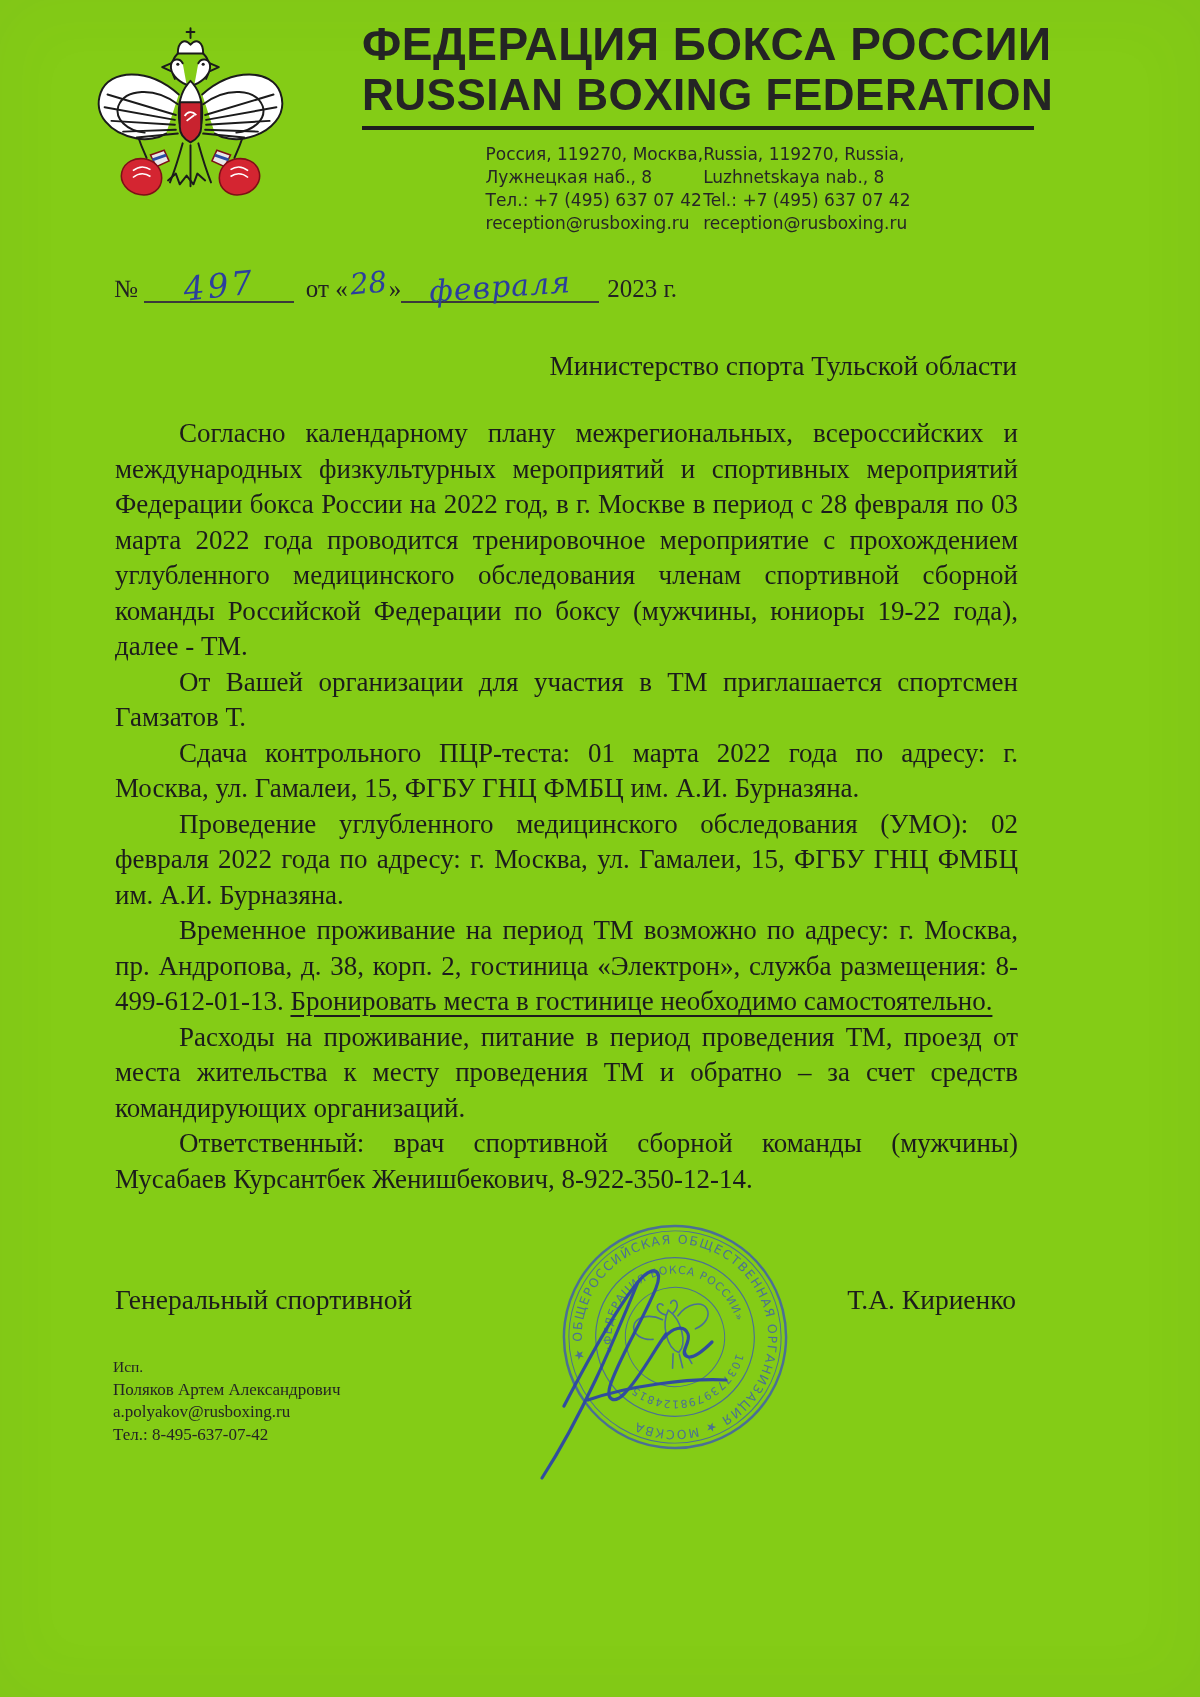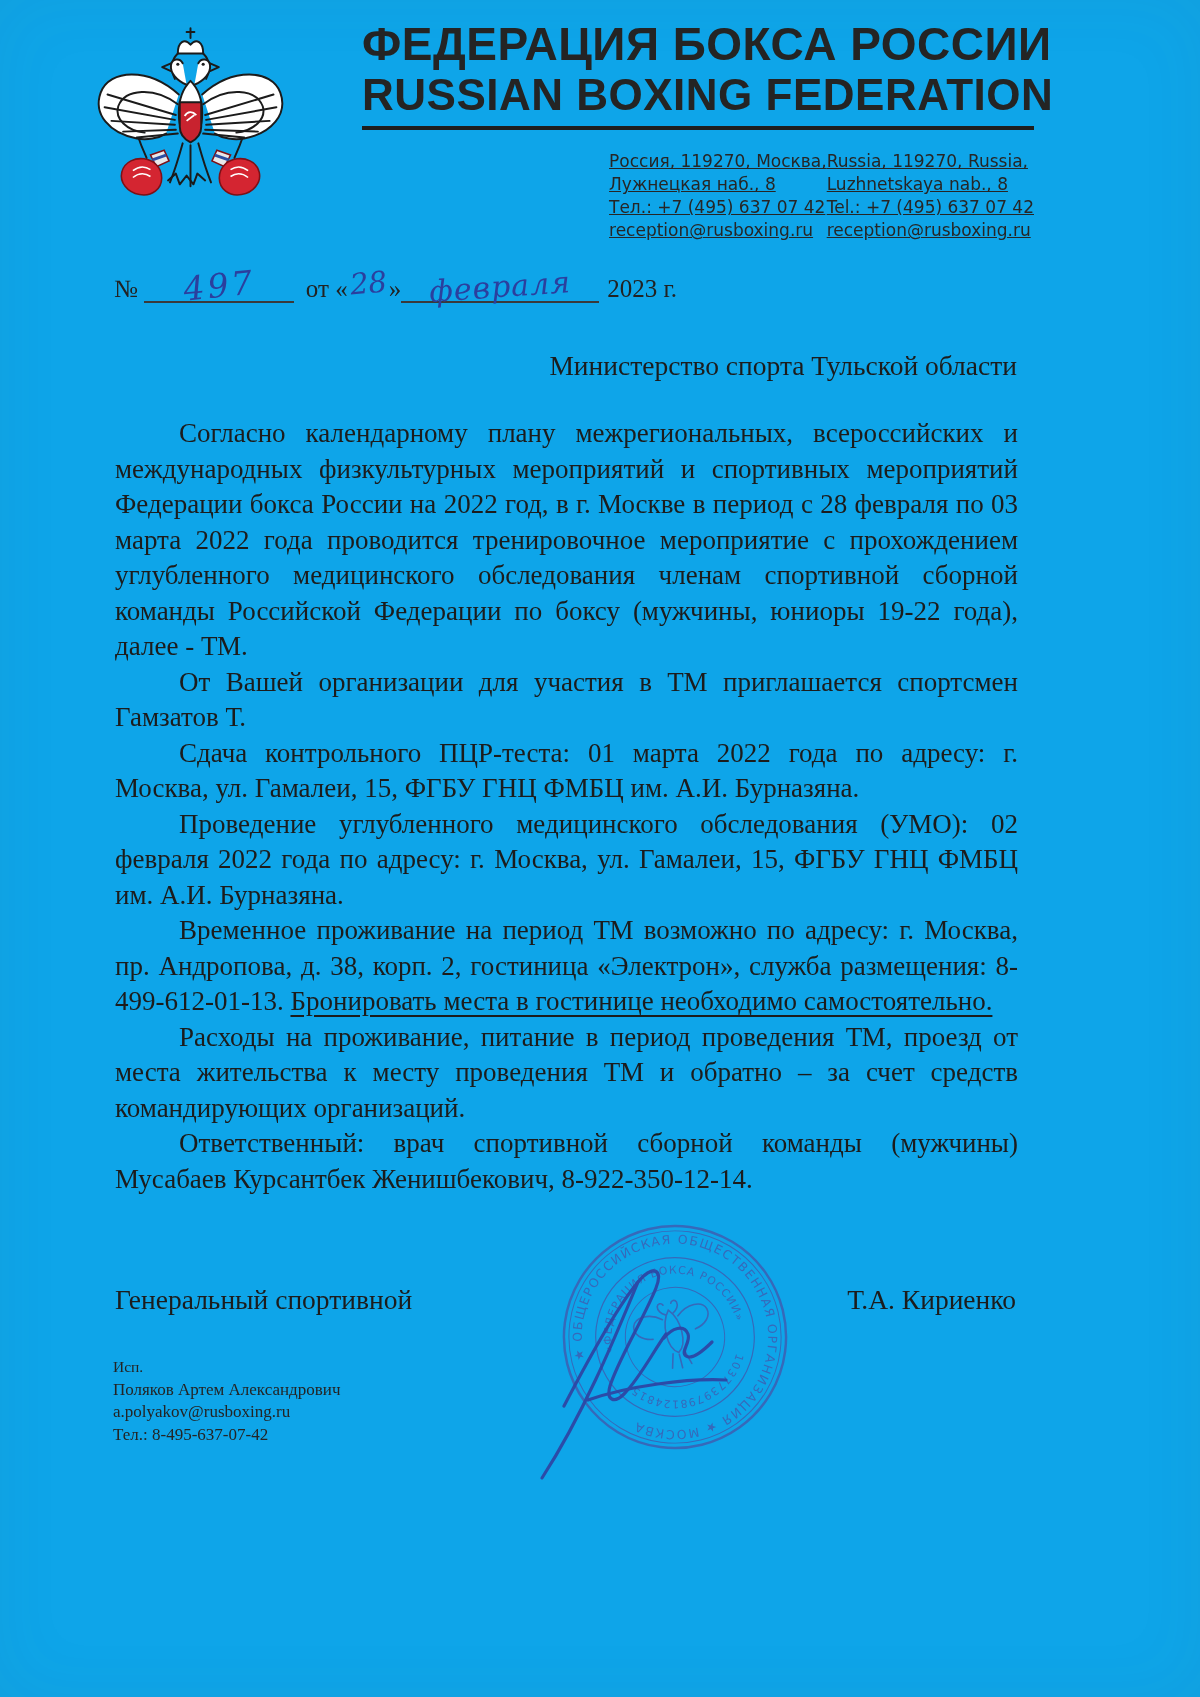--- a/index.html
+++ b/index.html
@@ -1,28 +1,28 @@
 <!DOCTYPE html>
 <html><head>
 <meta charset="utf-8">
 <style>
   html,body{margin:0;padding:0;}
   body{background:#e9e9e6;font-family:"Liberation Serif","DejaVu Serif",serif;color:#1c1c1c;}
-  .page{position:relative;width:1200px;height:1697px;background:#0ea5e9;margin:0 auto;overflow:hidden;
+  .page{position:relative;width:1200px;height:1697px;background:#84cc16;margin:0 auto;overflow:hidden;
         box-shadow:inset 0 0 70px rgba(90,85,70,.06);}
   
   .logo{position:absolute;left:88px;top:18px;width:205px;height:215px;}
   .masthead{position:absolute;left:362px;top:20px;width:672px;}
   .org-ru{font-family:"Liberation Sans","DejaVu Sans",sans-serif;font-weight:bold;font-size:46px;
           line-height:1.05;letter-spacing:.5px;color:#242424;white-space:nowrap;}
   .org-en{font-family:"Liberation Sans","DejaVu Sans",sans-serif;font-weight:bold;font-size:44px;
           line-height:1.05;letter-spacing:.5px;color:#242424;white-space:nowrap;margin-top:4px;}
   .mast-rule{height:4px;background:#1e1e1e;margin-top:8px;}
-  .addresses{display:flex;justify-content:flex-end;margin-top:20px;
-             font-family:"DejaVu Sans","Liberation Sans",sans-serif;font-size:17px;line-height:23px;color:#262626;text-decoration:underline;}
+  .addresses{display:flex;justify-content:center;margin-top:13px;
+             font-family:"DejaVu Sans","Liberation Sans",sans-serif;font-size:17px;line-height:23px;color:#262626;}
   .addr div{white-space:nowrap;}
   
   .ref-line{position:absolute;left:114px;top:262px;font-size:25px;color:#222;display:flex;align-items:flex-end;}
   .blank{border-bottom:2px solid #3a3a3a;text-align:center;}
   .blank-number{width:150px;margin-left:6px;}
   .blank-month{width:198px;}
   .hand{font-style:italic;color:#2b3f9e;font-family:"DejaVu Serif",serif;}
   .hand-number{font-size:33px;display:inline-block;transform:rotate(-6deg) translateY(4px);letter-spacing:3px;}
   .hand-day{font-size:29px;display:inline-block;transform:translateY(-3px) rotate(-5deg);margin:0 2px;}
   .hand-month{font-size:30px;display:inline-block;transform:rotate(-4deg) translateY(3px);letter-spacing:1px;}

